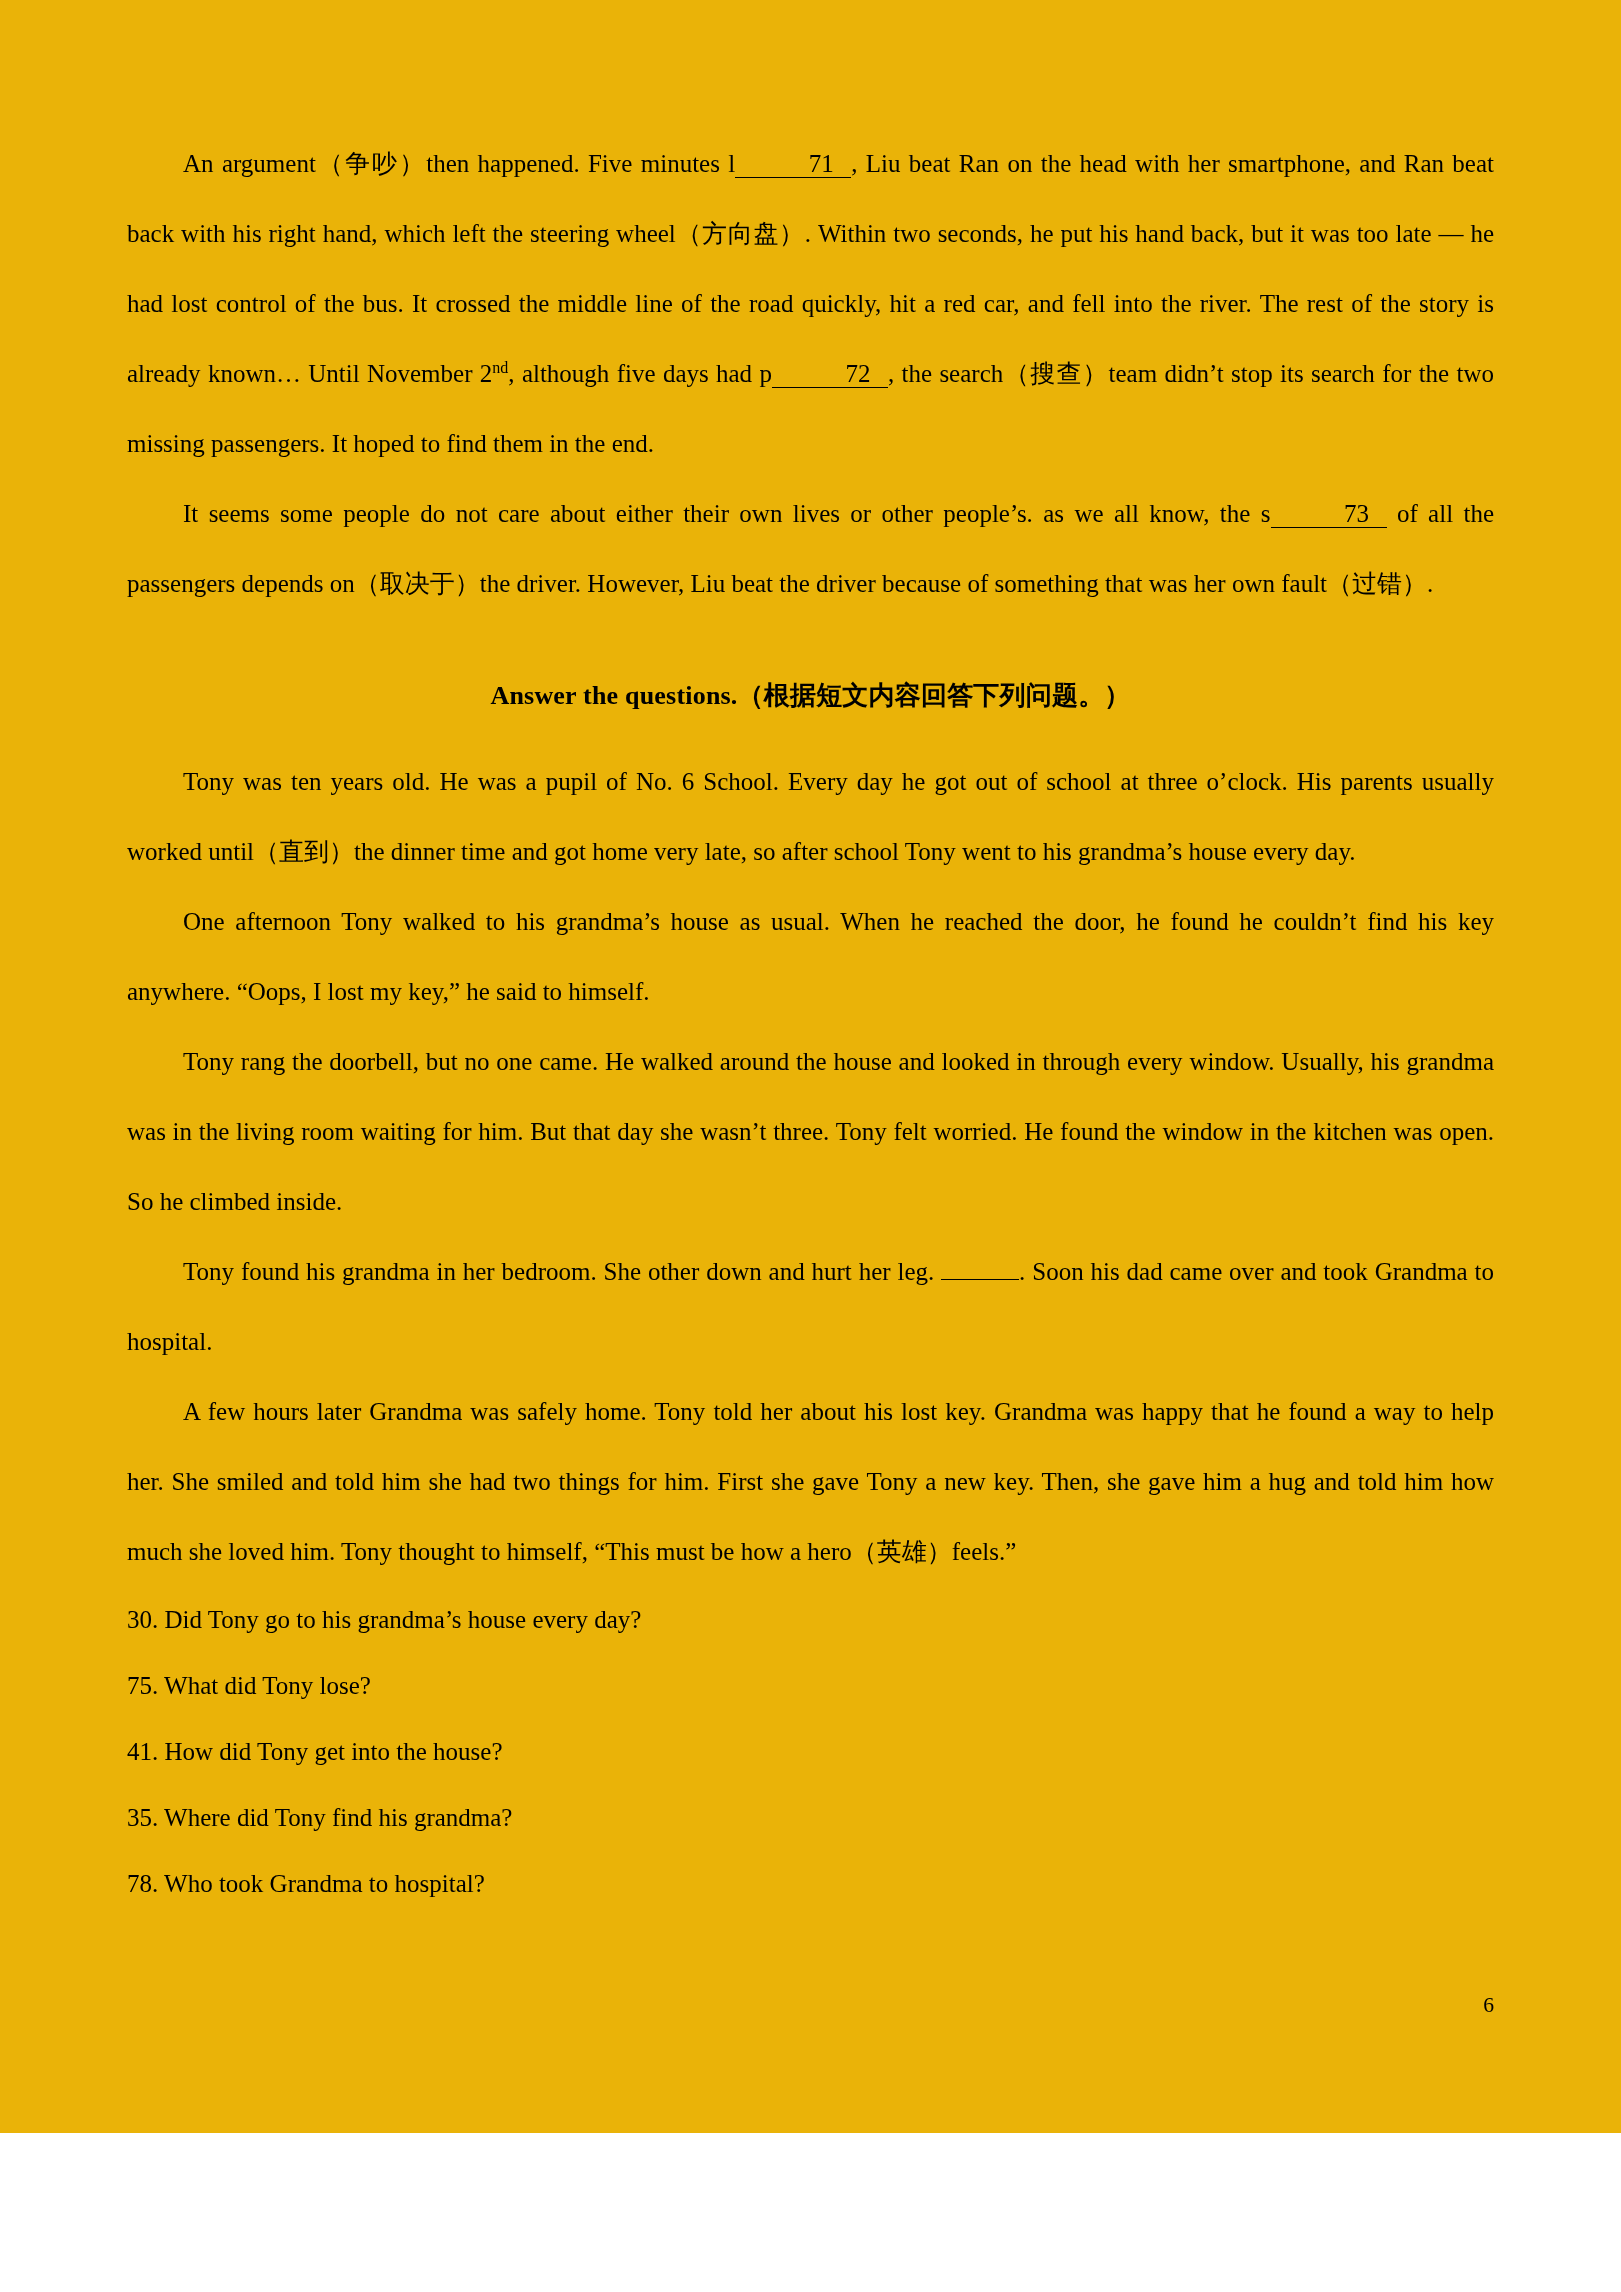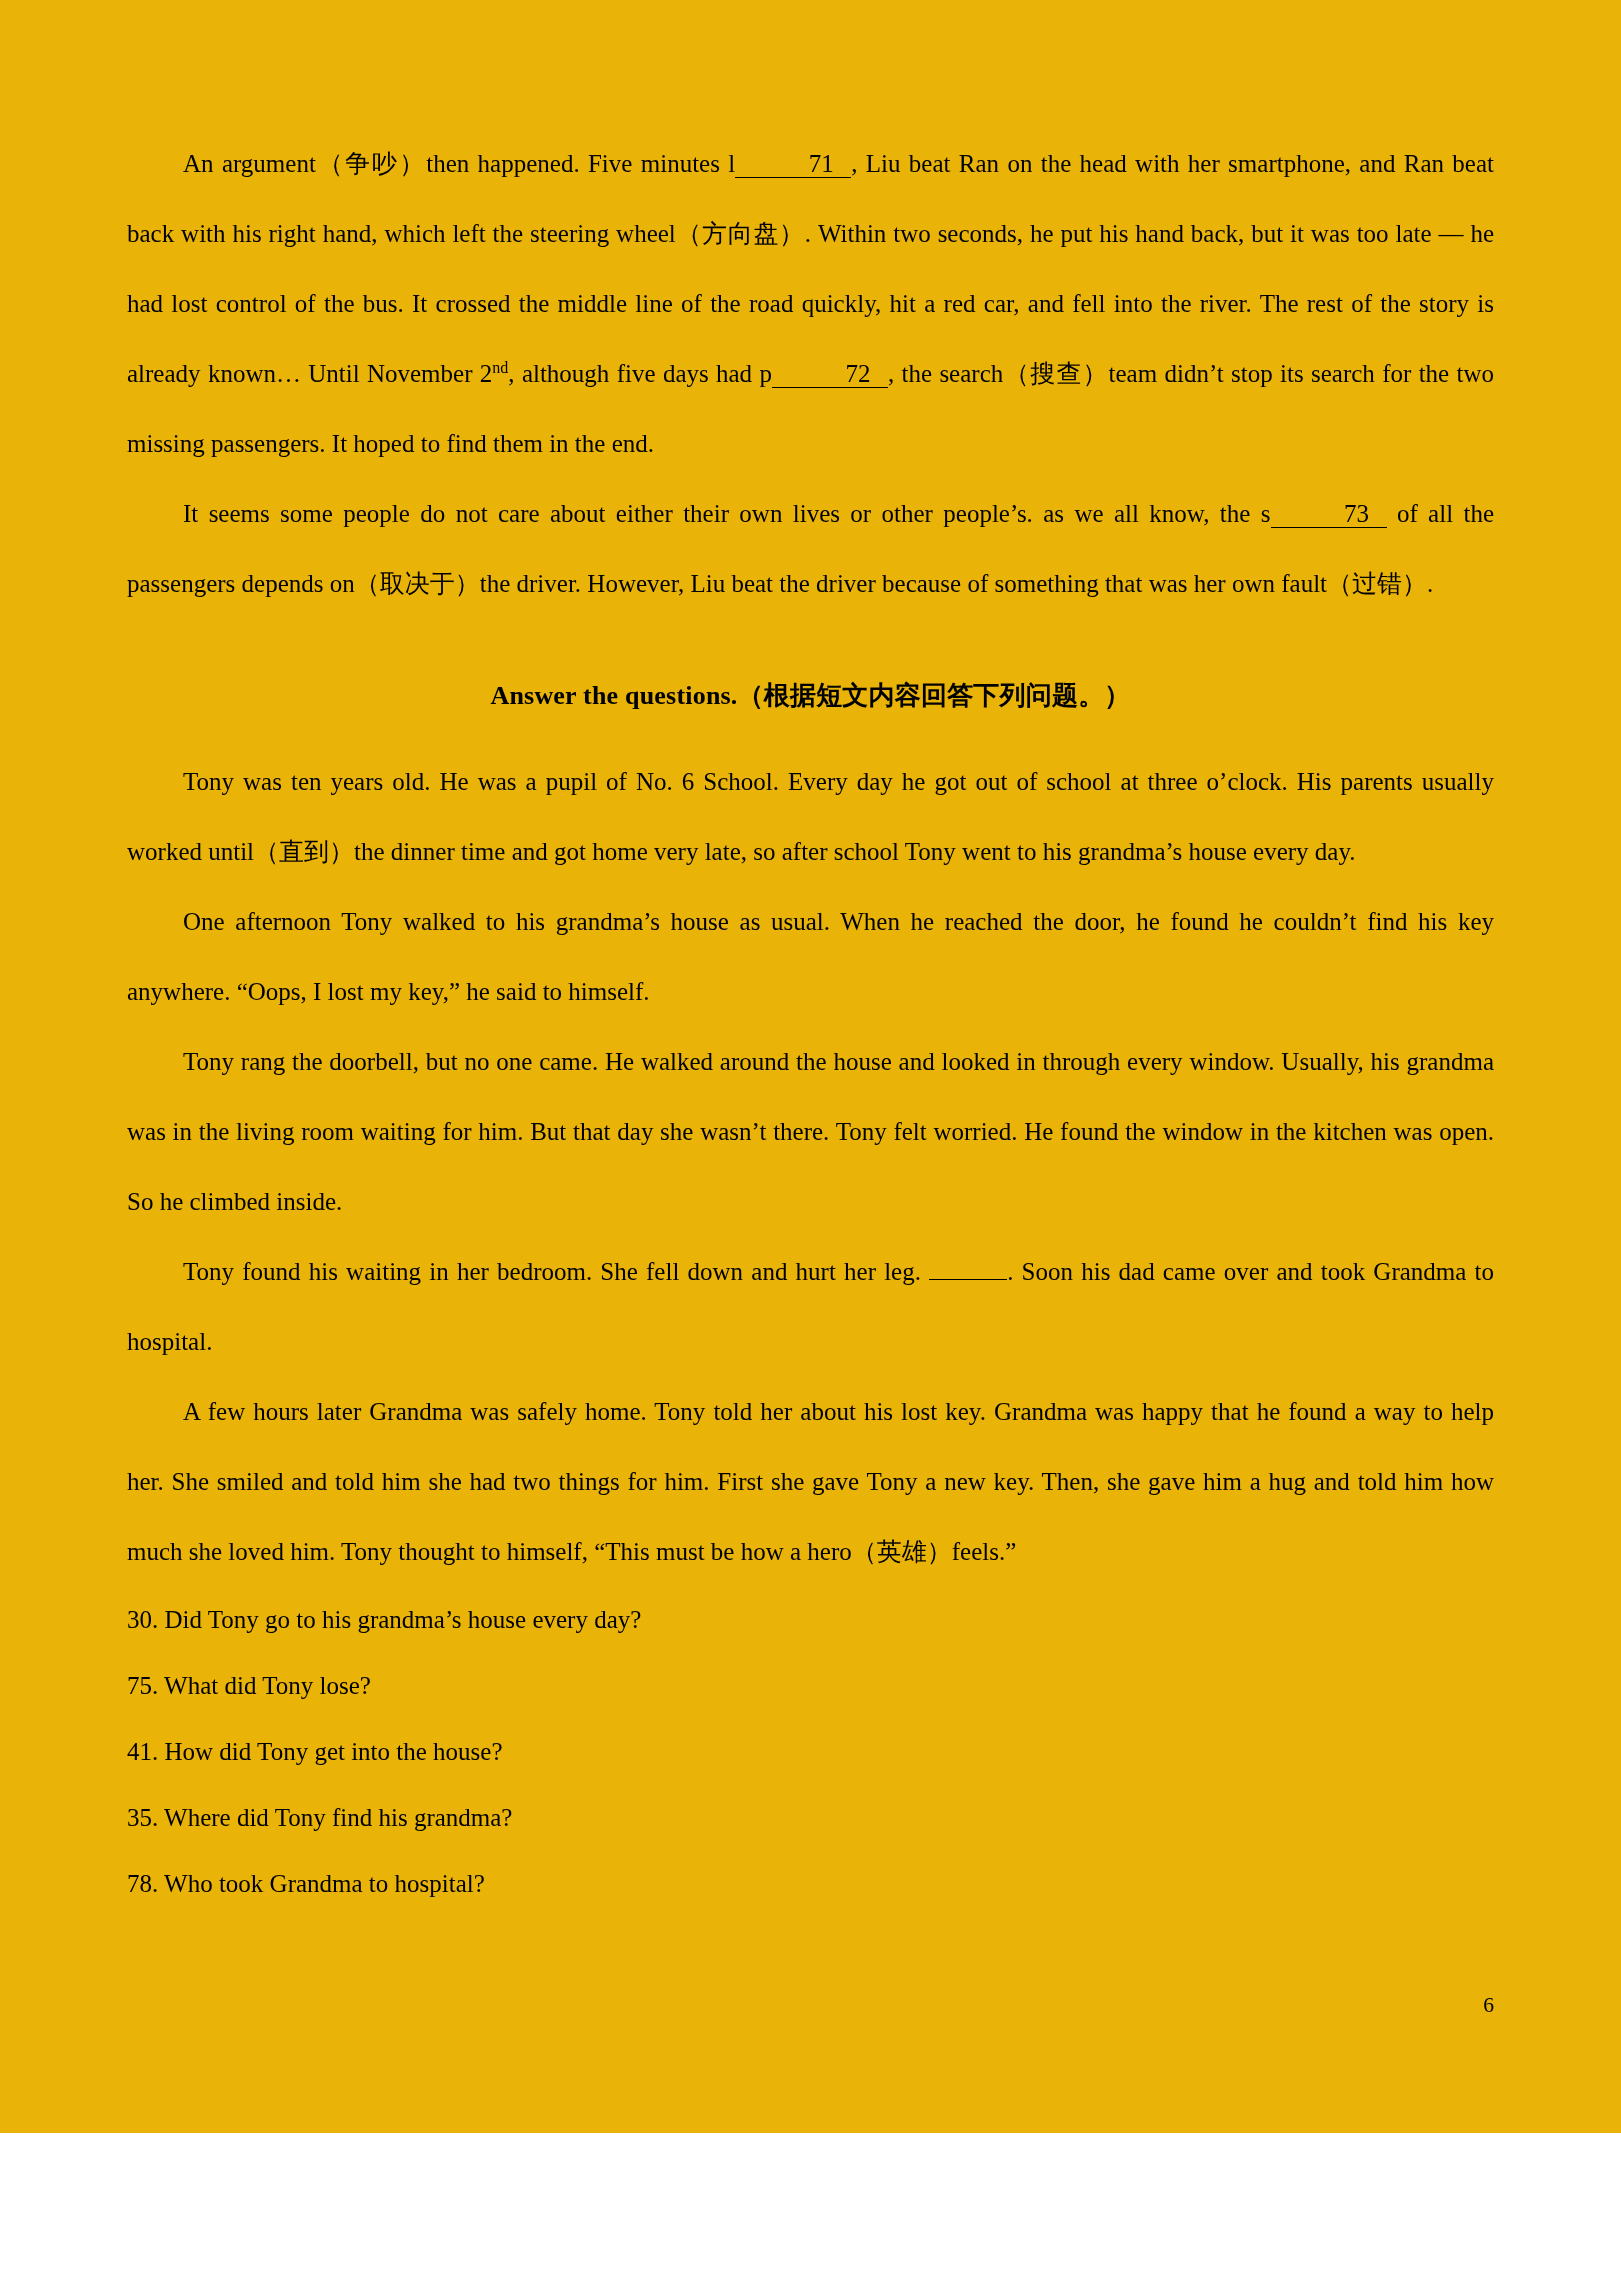--- a/index.html
+++ b/index.html
@@ -88,24 +88,24 @@
   <div class="spacer-sm"></div>
 
   <p class="heading">
     <span>Answer the questions.</span><span class="cn">（根据短文内容回答下列问题。）</span>
   </p>
 
   <div class="spacer-sm"></div>
 
   <p class="para">Tony was ten years old. He was a pupil of No. 6 School. Every day he got out of school at three o’clock. His parents usually worked until（直到）the dinner time and got home very late, so after school Tony went to his grandma’s house every day.</p>
   <p class="para">One afternoon Tony walked to his grandma’s house as usual. When he reached the door, he found he couldn’t find his key anywhere. “Oops, I lost my key,” he said to himself.</p>
-  <p class="para">Tony rang the doorbell, but no one came. He walked around the house and looked in through every window. Usually, his grandma was in the living room waiting for him. But that day she wasn’t there. Tony felt worried. He found the window in the kitchen was open. So he climbed inside.</p>
+  <p class="para">Tony rang the doorbell, but no one came. He walked around the house and looked in through every window. Usually, his grandma was in the living room waiting for him. But that day she wasn’t three. Tony felt worried. He found the window in the kitchen was open. So he climbed inside.</p>
 
   <p class="para">
-    <span>Tony found his waiting in her bedroom. She fell down and hurt her leg. </span><span class="blank-empty"></span><span>. Soon his dad came over and took Grandma to hospital.</span>
+    <span>Tony found his grandma in her bedroom. She other down and hurt her leg. </span><span class="blank-empty"></span><span>. Soon his dad came over and took Grandma to hospital.</span>
   </p>
 
   <p class="para">A few hours later Grandma was safely home. Tony told her about his lost key. Grandma was happy that he found a way to help her. She smiled and told him she had two things for him. First she gave Tony a new key. Then, she gave him a hug and told him how much she loved him. Tony thought to himself, “This must be how a hero（英雄）feels.”</p>
 
   <p class="qline">
     <span>30.</span>
     <span>Did Tony go to his grandma’s house every day?</span>
   </p>
   <p class="qline">
     <span>75.</span>

